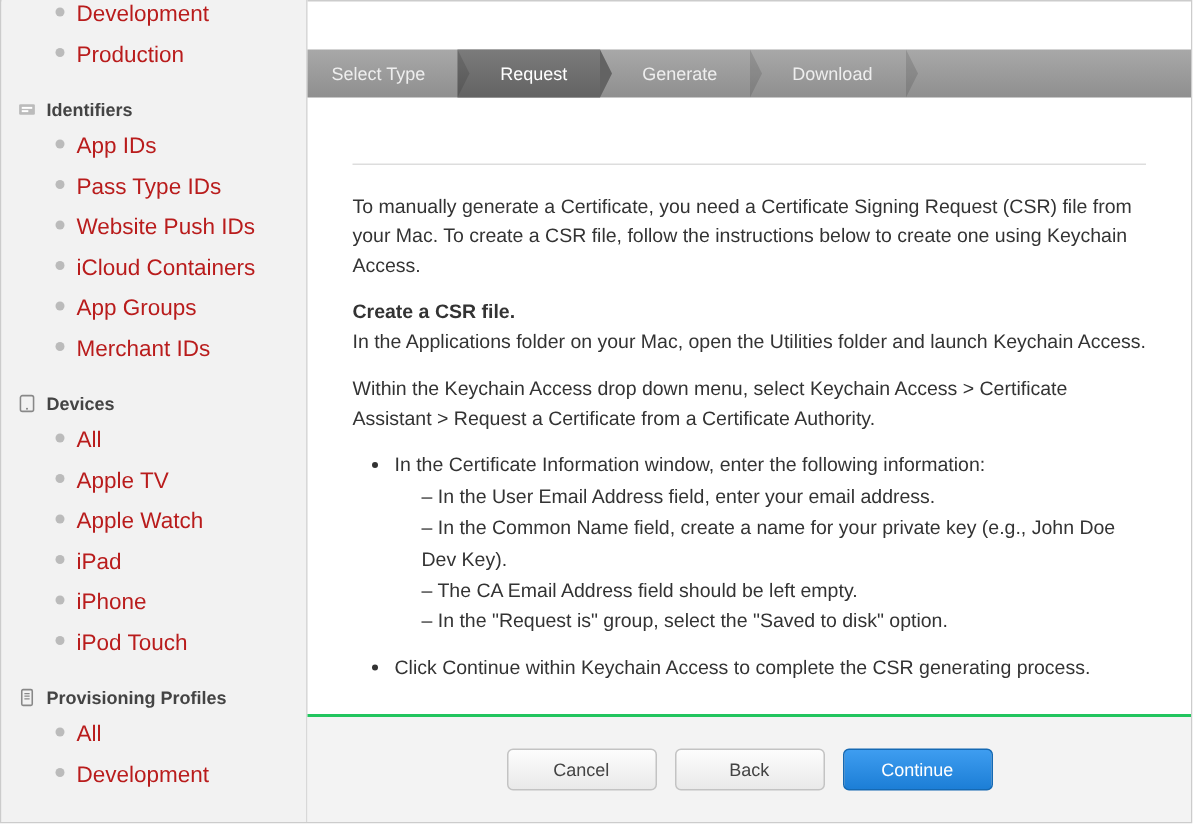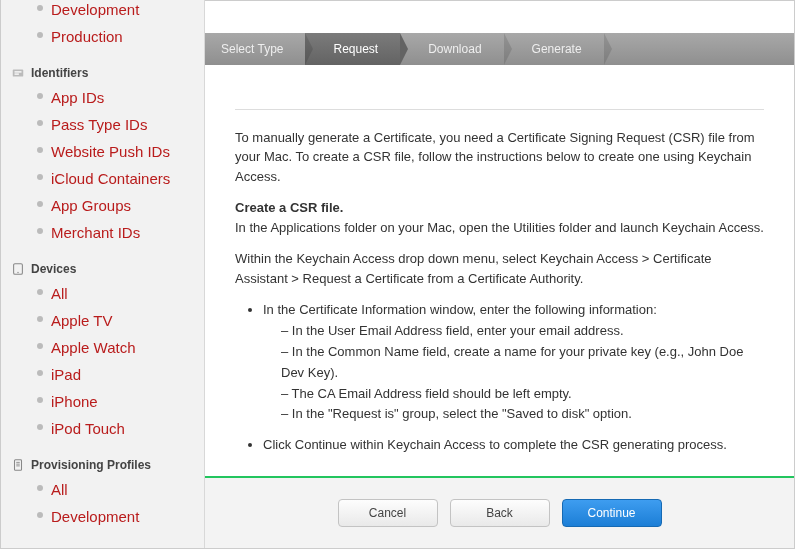--- a/index.html
+++ b/index.html
@@ -94,22 +94,22 @@
         </span><span>Provisioning Profiles</span></h3>
       <ul>
         <li>All</li>
         <li>Development</li>
       </ul>
     </aside>
   <div class="main">
     <div class="steps" id="steps">
         <div class="step first">Select Type</div>
         <div class="step active">Request</div>
+        <div class="step">Generate</div>
         <div class="step">Download</div>
-        <div class="step">Generate</div>
       </div>
     <div class="content">
       <hr>
       <p>To manually generate a Certificate, you need a Certificate Signing Request (CSR) file from your Mac. To create a CSR file, follow the instructions below to create one using Keychain Access.</p>
       <p><strong>Create a CSR file.</strong><br>
          <span>In the Applications folder on your Mac, open the Utilities folder and launch Keychain Access.</span></p>
       <p>Within the Keychain Access drop down menu, select Keychain Access &gt; Certificate Assistant &gt; Request a Certificate from a Certificate Authority.</p>
       <ul>
         <li>
           <span>In the Certificate Information window, enter the following information:</span>

